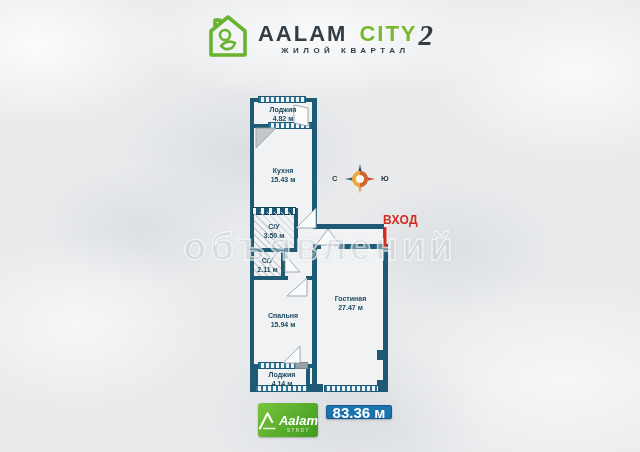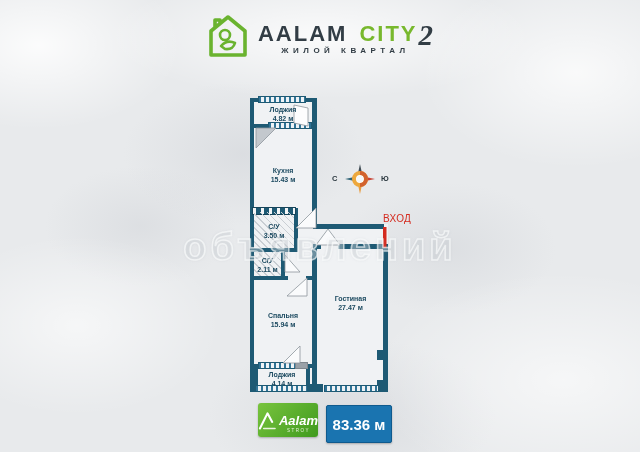--- a/index.html
+++ b/index.html
@@ -30,34 +30,34 @@
   .fill{position:absolute;background:#f0f2f4;}
   .wall{position:absolute;background:#1e5a74;}
   .win{position:absolute;height:7px;border:1px solid #1e5a74;box-sizing:border-box;
        background-color:#eef3f6;
        background-image:repeating-linear-gradient(90deg,#2f7396 0 2px,#eef3f6 2px 5px);}
   .shaft{position:absolute;height:8px;border:1px solid #16455a;box-sizing:border-box;
        background-image:repeating-linear-gradient(90deg,#f4f6f7 0 3px,#1e5a74 3px 8px);}
   .tile{position:absolute;background-image:repeating-linear-gradient(45deg,transparent 0 4px,#c9ced3 4px 5px);}
   .thresh{position:absolute;background:#9aa1a8;border:1px solid #7e868d;box-sizing:border-box;}
   .room-label{position:absolute;display:flex;flex-direction:column;text-align:center;color:#1c4a60;font-weight:bold;font-size:7px;line-height:1.35;}
-  .entrance{position:absolute;left:383px;top:213px;width:40px;color:#d42b1f;font-size:10px;font-weight:normal;letter-spacing:.3px;}
+  .entrance{position:absolute;left:383px;top:213px;width:40px;color:#d42b1f;font-size:12px;font-weight:bold;letter-spacing:.3px;}
   .compass-letter{position:absolute;font-size:7.5px;font-weight:bold;color:#2c3940;}
   
   .watermark{position:absolute;left:100px;top:226px;width:440px;text-align:center;
     font-size:38px;font-weight:bold;letter-spacing:4px;
     color:rgba(238,240,243,0.22);-webkit-text-stroke:1.5px rgba(252,253,254,0.65);
     text-shadow:0 0 3px rgba(170,176,182,0.35);white-space:nowrap;}
   
   .builder-badge{position:absolute;left:258px;top:403px;width:60px;height:34px;border-radius:3px;
     background:linear-gradient(135deg,#79c43e,#3f9a1e);box-shadow:0 1px 2px rgba(0,0,0,.25);
     display:flex;align-items:center;justify-content:center;gap:2px;color:#fff;}
   .builder-name{font-size:13px;font-weight:bold;font-style:italic;line-height:1;}
   .builder-sub{position:absolute;right:8px;bottom:4px;font-size:4.5px;letter-spacing:1.5px;color:#e8f5dc;}
-  .area-badge{position:absolute;left:326px;top:405px;width:66px;height:38px;background:#1a74b0;
+  .area-badge{position:absolute;left:326px;top:405px;width:66px;height:14px;background:#1a74b0;
     border:1px solid #0f5a8e;box-sizing:border-box;border-radius:2px;box-shadow:0 1px 2px rgba(0,0,0,.25);
     display:flex;align-items:center;justify-content:center;color:#fff;font-size:15px;font-weight:bold;}
 </style>
 </head>
 <body>
 
 <div class="page">
 
   <div class="logo-row">
     <svg width="42" height="46" viewBox="0 0 42 46">

